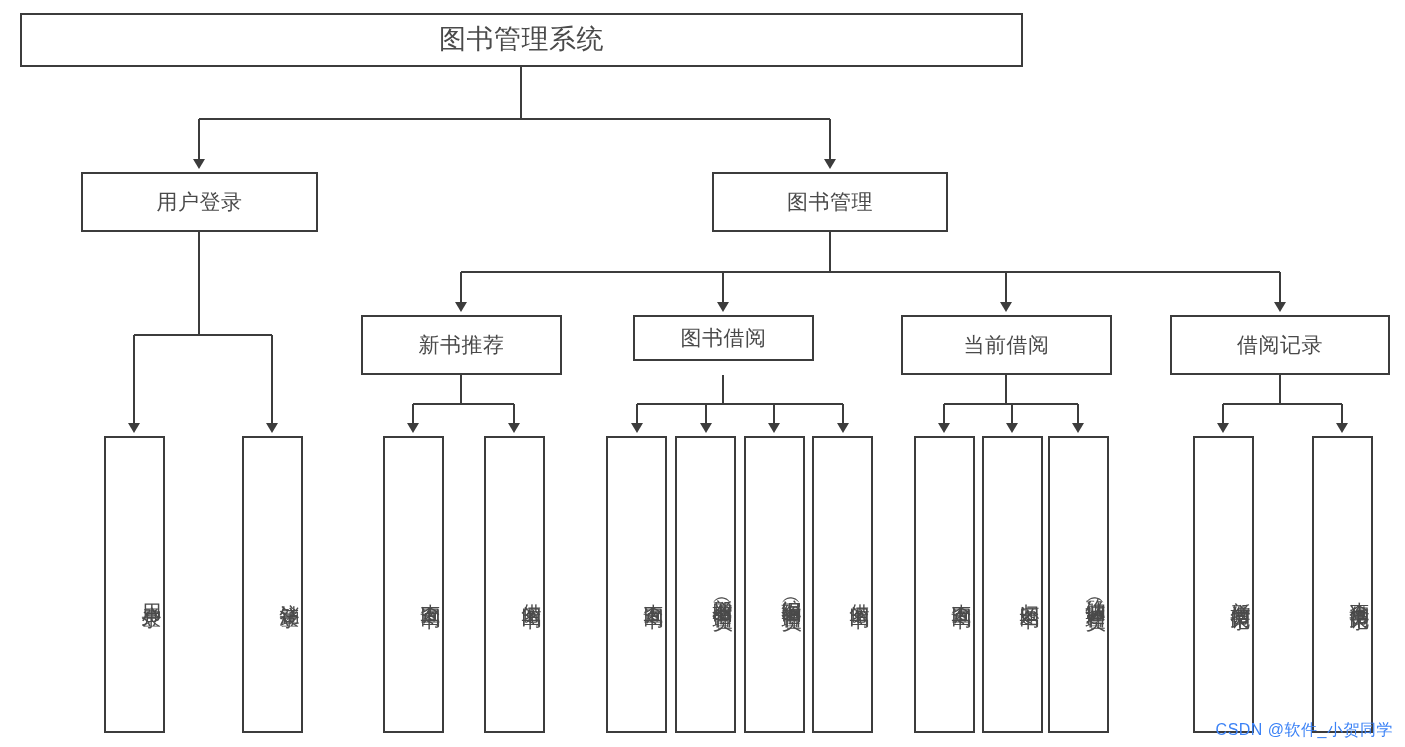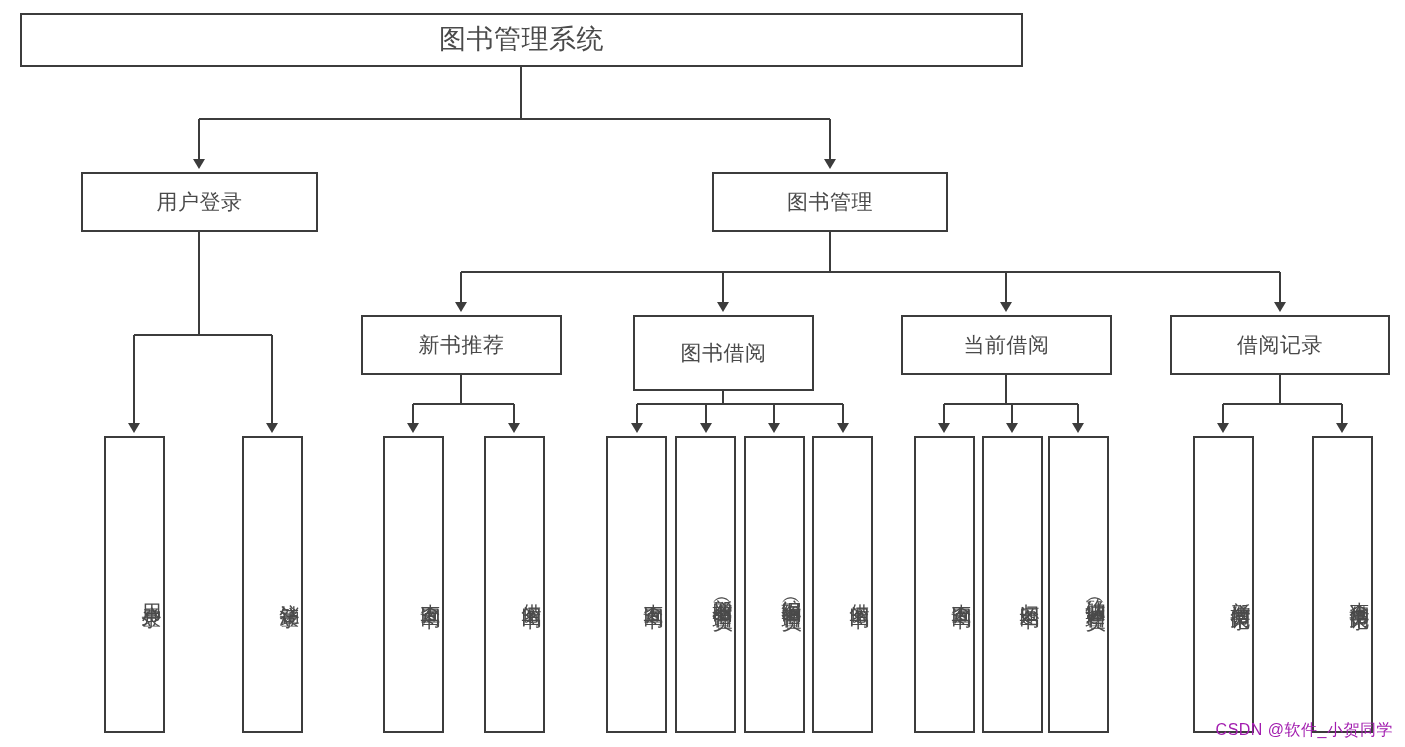--- a/index.html
+++ b/index.html
@@ -51,21 +51,21 @@
     text-orientation:upright;
     display:block;
     white-space:normal;
   }
 
   .watermark{
     position:absolute;
     right:12px;
     bottom:6px;
     font-size:16px;
-    color:#a21caf;
+    color:#3b82f6;
     letter-spacing:.5px;
     white-space:nowrap;
     user-select:none;
   }
 </style>
 </head>
 <body>
 
 <div id="canvas">
 
@@ -126,21 +126,21 @@
   <div class="node horiz" style="left:81px;top:172px;width:237px;height:60px;">
     <span>用户登录</span>
   </div>
   <div class="node horiz" style="left:712px;top:172px;width:236px;height:60px;">
     <span>图书管理</span>
   </div>
 
   <div class="node horiz" style="left:361px;top:315px;width:201px;height:60px;text-align:center;">
     <span>新书推荐</span>
   </div>
-  <div class="node horiz" style="left:633px;top:315px;width:181px;height:76px;">
+  <div class="node horiz" style="left:633px;top:315px;width:181px;height:46px;">
     <span>图书借阅</span>
   </div>
   <div class="node horiz" style="left:901px;top:315px;width:211px;height:60px;">
     <span>当前借阅</span>
   </div>
   <div class="node horiz" style="left:1170px;top:315px;width:220px;height:60px;">
     <span>借阅记录</span>
   </div>
 
   <div class="node vert" style="left:104px;top:436px;width:61px;height:297px;">

